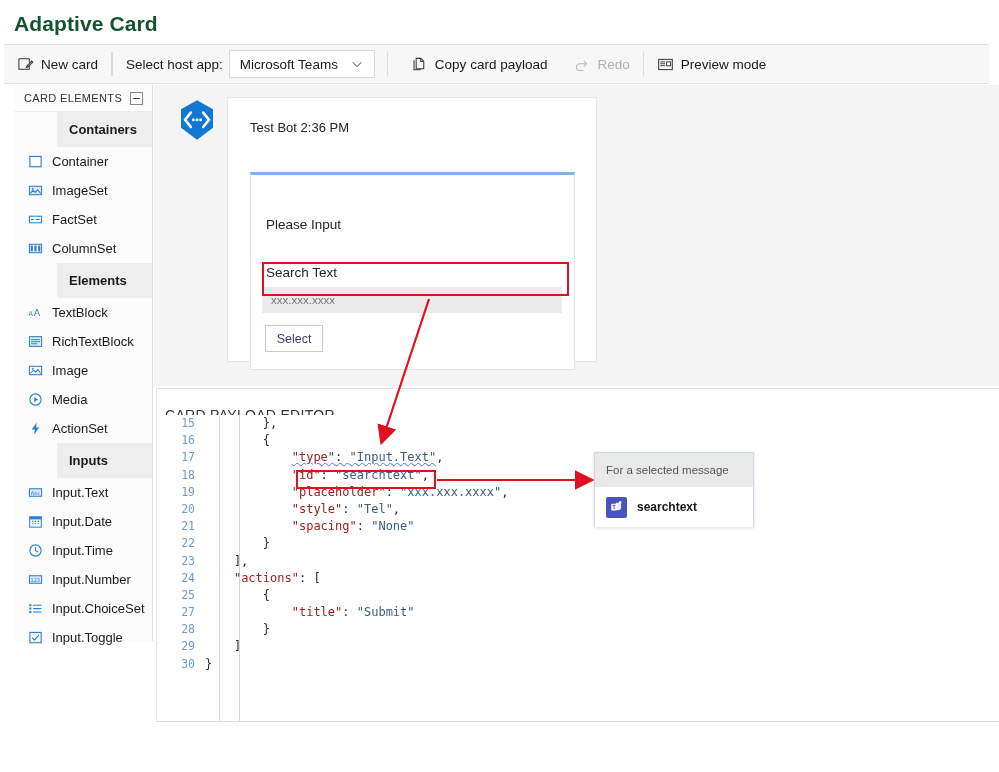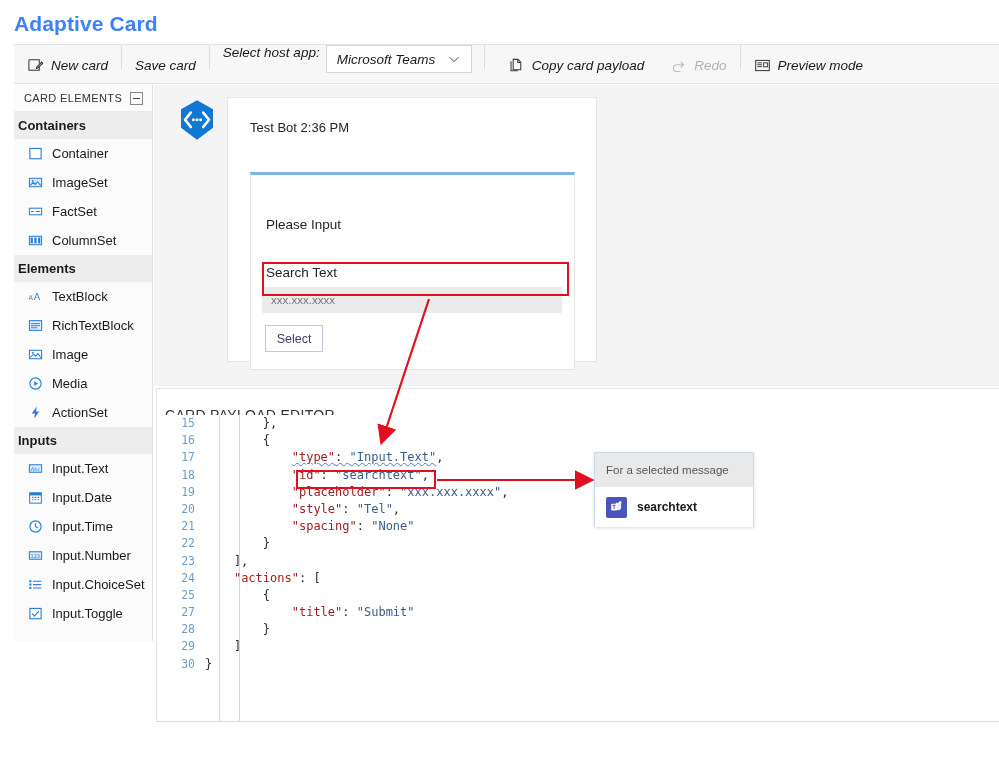--- a/index.html
+++ b/index.html
@@ -10,31 +10,31 @@
     font-family: "Liberation Sans", sans-serif;
     color: #201f1e;
     overflow: hidden;
   }
   #root { position: relative; width: 999px; height: 772px; background:#fff; }
 
   
   .page-title {
     position: absolute; left: 14px; top: 12px;
     font-size: 21px; font-weight: 700; letter-spacing: .1px;
-    color: #3b82f6;
+    color: #14532d;
   }
 
   
   .toolbar {
-    position: absolute; left: 14px; top: 44px;
+    position: absolute; left: 4px; top: 44px;
     width: 985px; height: 40px;
     background: #f7f7f7;
     border-top: 1px solid #e3e3e3;
     border-bottom: 1px solid #e3e3e3;
-    display: flex; align-items: flex-start; font-style: italic;
+    display: flex; align-items: center;
   }
   .tb-btn {
     display: flex; align-items: center; gap: 7px;
     height: 40px; padding: 0 13px;
     font-size: 13.5px; color: #1b1a19; cursor: pointer;
     white-space: nowrap;
   }
   .tb-btn.disabled { color: #b4b2b0; cursor: default; }
   .tb-sep { width: 1px; height: 24px; background: #dcdcdc; }
   .tb-label { font-size: 13.5px; color:#1b1a19; padding: 0 6px 0 13px; white-space: nowrap;}
@@ -59,23 +59,24 @@
     padding: 0 9px 0 10px;
     font-size: 11px; letter-spacing:.35px; color:#333; background:#fbfbfb;
     border-bottom: 1px solid #ececec;
   }
   .collapse-box {
     width: 13px; height: 13px; border: 1px solid #8a8886; background:#fff;
     display:flex; align-items:center; justify-content:center; cursor:pointer;
   }
   .collapse-box i { display:block; width:7px; height:1px; background:#444; }
   .side-group {
-    height: 27px; display:flex; align-items:center;
-    padding-left: 4px; font-size: 13px; font-weight: 700; color:#1b1a19;
+    height: 35px; display:flex; align-items:center;
+    padding-left: 12px; font-size: 13px; font-weight: 700; color:#1b1a19;
     background:#ededed;
+    margin-left:43px;
   }
   .side-item {
     height: 29px; display:flex; align-items:center; gap:9px;
     padding-left: 14px; font-size: 13px; color:#1b1a19; cursor:pointer;
   }
   .si-icon { width:15px; height:15px; flex:0 0 auto; display:flex; align-items:center; justify-content:center; }
   .si-icon svg { display:block; }
 
   
   .preview {
@@ -178,23 +179,20 @@
         <svg viewBox="0 0 18 18" width="17" height="17">
           <path d="M2 3h11v4.2M2 3v11h11V9.5" fill="none" stroke="#3a3a3a" stroke-width="1.1"></path>
           <path d="M15.6 5.4l1.1 1.1-5.2 5.2-1.6.5.5-1.6z" fill="none" stroke="#3a3a3a" stroke-width="1.1"></path>
         </svg>
       </span>
       <span>New card</span>
     </div>
 
     <div class="tb-sep"></div>
 
-    <div class="tb-btn">
-      <span>Save card</span>
-    </div>
 
     <div class="tb-sep"></div>
 
     <div class="tb-label">Select host app:</div>
 
     <div class="tb-select">
       <span>Microsoft Teams</span>
       <span class="tb-icon">
         <svg viewBox="0 0 16 16" width="14" height="14">
           <path d="M3 6l5 5 5-5" fill="none" stroke="#444" stroke-width="1.1"></path>

